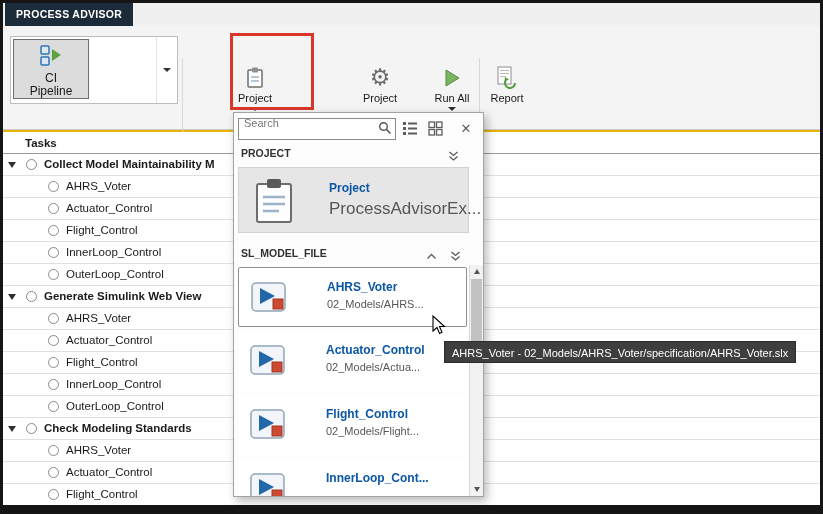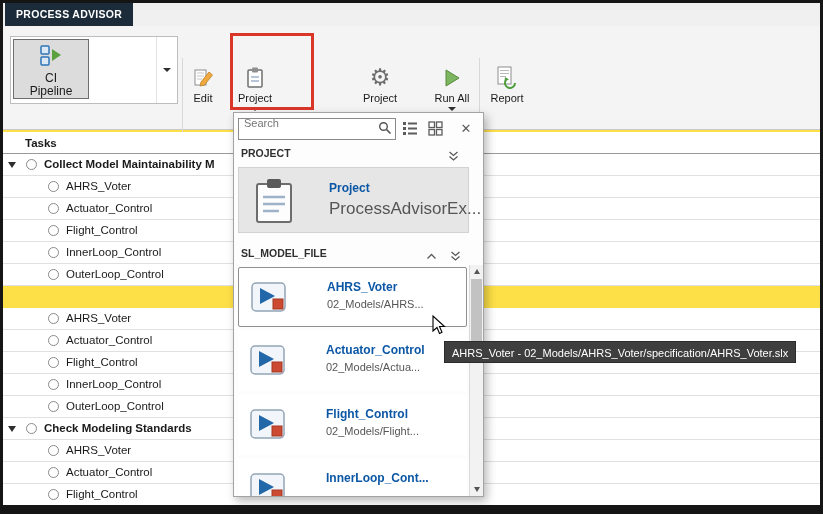--- a/index.html
+++ b/index.html
@@ -1,16 +1,16 @@
 <!DOCTYPE html>
 <html><head>
 <meta charset="utf-8">
 <style>
   html,body { margin:0; padding:0; background:#e8e8e8; }
-  .window { position:relative; width:823px; height:514px; background:#fde047;
+  .window { position:relative; width:823px; height:514px; background:#eab308;
             font-family:"Liberation Sans",sans-serif; color:#1a1a1a; overflow:hidden; }
 
   
   .b-top{position:absolute;top:0;left:0;right:0;height:3px;background:#151515;z-index:400}
   .b-left{position:absolute;top:0;left:0;bottom:0;width:3px;background:#151515;z-index:400}
   .b-right{position:absolute;top:0;right:0;bottom:0;width:3px;background:#151515;z-index:400}
   .b-bottom{position:absolute;left:0;right:0;bottom:0;height:9px;background:#151515;z-index:400}
 
   
   .tab-row { position:absolute; top:0; left:0; right:0; height:26px; background:#f0f0f0; }
@@ -114,32 +114,20 @@
         <span>Pipeline</span>
       </div>
       <div class="gallery-arrow">
         <span class="dd-arrow"></span>
       </div>
     </div>
     <div class="section-label" style="left:10px;width:166px;">PROCESS</div>
 
     <div class="vsep" style="left:182px;"></div>
 
-    <div class="tb-btn" style="left:184px;width:38px;">
-      <span class="tb-icon">
-        <svg width="21" height="21" viewBox="0 0 21 21">
-          <rect x="2" y="2" width="11" height="15" fill="#fff" stroke="#8d8d8d"></rect>
-          <line x1="4" y1="5" x2="11" y2="5" stroke="#c4c4c4"></line>
-          <line x1="4" y1="8" x2="11" y2="8" stroke="#c4c4c4"></line>
-          <line x1="4" y1="11" x2="9" y2="11" stroke="#c4c4c4"></line>
-          <path d="M8 14 L16 4 L19.5 7 L11.5 17 L7 18 Z" fill="#efa93f" stroke="#c07f23" stroke-width="0.8"></path>
-        </svg>
-      </span>
-      <span>Edit</span>
-    </div>
 
     <div class="tb-btn" style="left:220px;width:70px;">
       <span class="tb-icon">
         <svg width="20" height="23" viewBox="0 0 20 23">
           <rect x="3" y="4" width="14" height="17" rx="1" fill="#fff" stroke="#6f6f6f" stroke-width="1.5"></rect>
           <rect x="7" y="1.5" width="6" height="5" rx="1" fill="#8f8f8f"></rect>
           <line x1="6" y1="11" x2="14" y2="11" stroke="#9fb3c8" stroke-width="1.5"></line>
           <line x1="6" y1="15" x2="14" y2="15" stroke="#9fb3c8" stroke-width="1.5"></line>
         </svg>
       </span>
@@ -203,20 +191,25 @@
   </div>
   <div class="task-row child" style="top:242px">
     <span class="radio"></span>
     <span class="tlabel">InnerLoop_Control</span>
   </div>
   <div class="task-row child" style="top:264px">
     <span class="radio"></span>
     <span class="tlabel">OuterLoop_Control</span>
   </div>
 
+  <div class="task-row group" style="top:286px">
+    <span class="tri"></span>
+    <span class="radio"></span>
+    <span class="tlabel">Generate Simulink Web View</span>
+  </div>
   <div class="task-row child" style="top:308px">
     <span class="radio"></span>
     <span class="tlabel">AHRS_Voter</span>
   </div>
   <div class="task-row child" style="top:330px">
     <span class="radio"></span>
     <span class="tlabel">Actuator_Control</span>
   </div>
   <div class="task-row child" style="top:352px">
     <span class="radio"></span>

